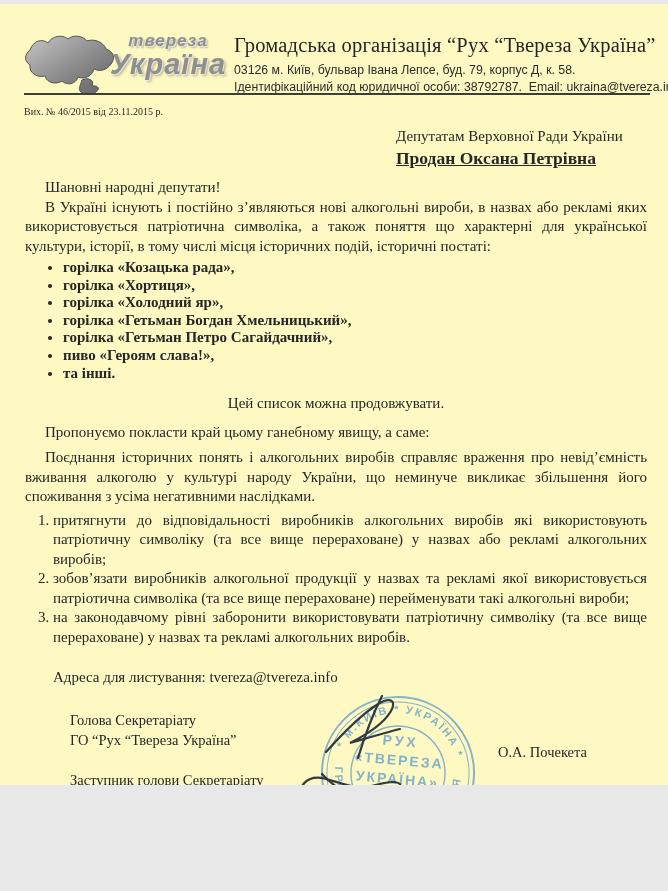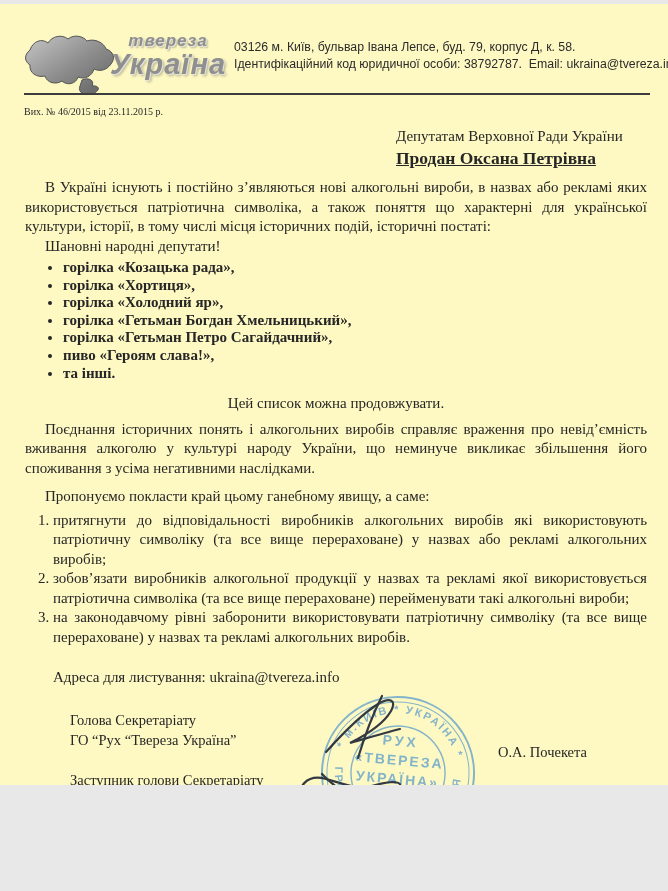--- a/index.html
+++ b/index.html
@@ -66,54 +66,55 @@
       <path fill="url(#mapg)" stroke="#555" stroke-width="1" d="M10,20 C13,11 22,8 28,13 C32,6 42,4 48,9 C54,4 63,6 67,11 C75,8 84,13 86,19 C93,21 96,28 91,34 C87,40 80,42 74,39 C72,46 65,50 58,47 C56,54 47,56 42,51 C36,55 27,53 25,46 C17,48 9,43 10,35 C4,31 4,25 10,20 Z
            M62,50 C68,47 75,50 72,56 C79,55 81,60 74,63 C66,67 57,63 60,56 Z"></path>
     </svg>
     <div class="logo-text">
       <span class="logo-t1">твереза</span>
       <span class="logo-t2">Україна</span>
     </div>
   </div>
 
   <div class="header-text">
+    <div class="org-title">Громадська організація “Рух “Твереза Україна”</div>
     <div class="org-addr">03126 м. Київ, бульвар Івана Лепсе, буд. 79, корпус Д, к. 58.</div>
     <div class="org-id">Ідентифікаційний код юридичної особи: 38792787.  Email: ukraina@tvereza.info</div>
   </div>
 
   <div class="rule"></div>
 
   <div class="ref">Вих. № 46/2015 від 23.11.2015 р.</div>
 
   <div class="recipient">
     <div class="rec1">Депутатам Верховної Ради України</div>
     <div class="rec2">Продан Оксана Петрівна</div>
   </div>
 
   <div class="body">
+    <p class="indent">Шановні народні депутати!</p>
     <p class="indent just">В Україні існують і постійно з’являються нові алкогольні вироби, в назвах або рекламі яких використовується патріотична символіка, а також поняття що характерні для української культури, історії, в тому числі місця історичних подій, історичні постаті:</p>
-    <p class="indent">Шановні народні депутати!</p>
     <ul class="products">
       <li>горілка «Козацька рада»,</li>
       <li>горілка «Хортиця»,</li>
       <li>горілка «Холодний яр»,</li>
       <li>горілка «Гетьман Богдан Хмельницький»,</li>
       <li>горілка «Гетьман Петро Сагайдачний»,</li>
       <li>пиво «Героям слава!»,</li>
       <li>та інші.</li>
     </ul>
     <p class="note">Цей список можна продовжувати.</p>
+    <p class="indent proposal">Пропонуємо покласти край цьому ганебному явищу, а саме:</p>
     <p class="indent just impact">Поєднання історичних понять і алкогольних виробів справляє враження про невід’ємність вживання алкоголю у культурі народу України, що неминуче викликає збільшення його споживання з усіма негативними наслідками.</p>
-    <p class="indent proposal">Пропонуємо покласти край цьому ганебному явищу, а саме:</p>
     <ol class="demands">
       <li>притягнути до відповідальності виробників алкогольних виробів які використовують патріотичну символіку (та все вище перераховане) у назвах або рекламі алкогольних виробів;</li>
       <li>зобов’язати виробників алкогольної продукції у назвах та рекламі якої використовується патріотична символіка (та все вище перераховане) перейменувати такі алкогольні вироби;</li>
       <li>на законодавчому рівні заборонити використовувати патріотичну символіку (та все вище перераховане) у назвах та рекламі алкогольних виробів.</li>
     </ol>
-    <p class="corr">Адреса для листування: ukraina@tvereza.info</p>
+    <p class="corr">Адреса для листування: tvereza@tvereza.info</p>
   </div>
 
   <div class="sig-title" style="top:706px;">
     <div>Голова Секретаріату</div>
     <div>ГО “Рух “Твереза Україна”</div>
   </div>
   <div class="sig-title" style="top:766px;">
     <div>Заступник голови Секретаріату</div>
     <div>ГО “Рух “Твереза Україна”</div>
   </div>

